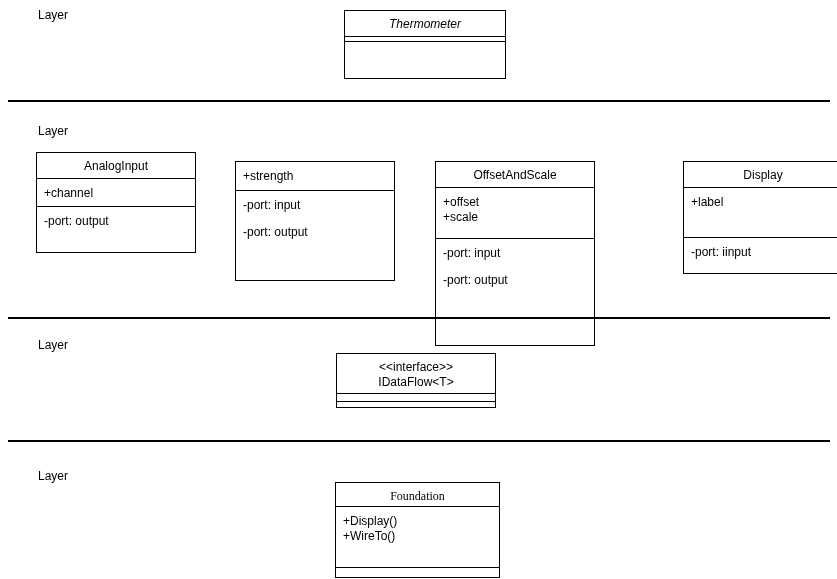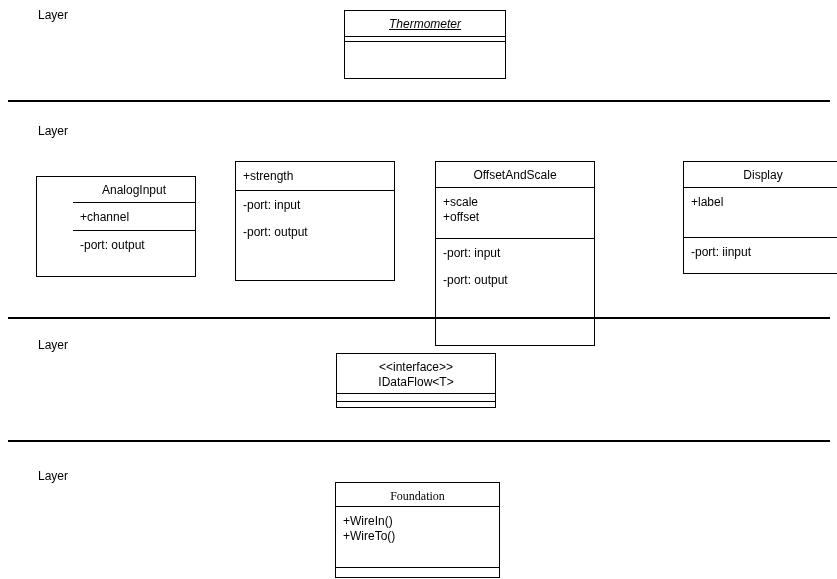--- a/index.html
+++ b/index.html
@@ -70,31 +70,31 @@
     height: 8px;
   }
 </style>
 </head>
 <body>
 
 <div id="canvas">
 
   <div class="layer-label" style="left:38px; top:8px;">Layer</div>
 
-  <div class="uml-class" style="left:344px; top:10px; width:162px; height:69px;text-decoration:underline;">
+  <div class="uml-class" style="left:344px; top:10px; width:162px; height:69px;">
     <div class="uml-compartment cmp-title italic" style="height:25px;">Thermometer</div>
     <div class="uml-compartment cmp-empty" style="height:5px;"></div>
     <div class="uml-compartment cmp-empty" style="height:36px;"></div>
   </div>
 
   <div class="layer-divider" style="left:8px; top:100px; width:822px;"></div>
 
   <div class="layer-label" style="left:38px; top:124px;">Layer</div>
 
-  <div class="uml-class" style="left:36px; top:176px; width:160px; height:101px;padding-left:36px;">
+  <div class="uml-class" style="left:36px; top:152px; width:160px; height:101px;">
     <div class="uml-compartment cmp-title" style="height:25px;">AnalogInput</div>
     <div class="uml-compartment cmp-body" style="height:28px;">
       <span class="row">+channel</span>
     </div>
     <div class="uml-compartment cmp-body" style="height:48px;">
       <span class="row">-port: output</span>
     </div>
   </div>
 
   <div class="uml-class" style="left:235px; top:161px; width:160px; height:120px;">
@@ -103,22 +103,22 @@
     </div>
     <div class="uml-compartment cmp-body spaced" style="height:67px;">
       <span class="row">-port: input</span>
       <span class="row">-port: output</span>
     </div>
   </div>
 
   <div class="uml-class" style="left:435px; top:161px; width:160px; height:185px;">
     <div class="uml-compartment cmp-title" style="height:25px;">OffsetAndScale</div>
     <div class="uml-compartment cmp-body" style="height:51px;">
+      <span class="row">+offset</span>
       <span class="row">+scale</span>
-      <span class="row">+offset</span>
     </div>
     <div class="uml-compartment cmp-body spaced" style="height:67px;">
       <span class="row">-port: input</span>
       <span class="row">-port: output</span>
     </div>
   </div>
 
   <div class="uml-class" style="left:683px; top:161px; width:160px; height:113px;">
     <div class="uml-compartment cmp-title" style="height:25px;">Display</div>
     <div class="uml-compartment cmp-body" style="height:28px;">
@@ -142,19 +142,19 @@
     <div class="uml-compartment cmp-empty" style="height:8px;"></div>
   </div>
 
   <div class="layer-divider" style="left:8px; top:440px; width:822px;"></div>
 
   <div class="layer-label" style="left:38px; top:469px;">Layer</div>
 
   <div class="uml-class" style="left:335px; top:482px; width:165px; height:96px;">
     <div class="uml-compartment cmp-title" style="height:23px;font-family:Liberation Serif, serif;">Foundation</div>
     <div class="uml-compartment cmp-body" style="height:61px;">
-      <span class="row">+WireIn()</span>
+      <span class="row">+Display()</span>
       <span class="row">+WireTo()</span>
     </div>
     <div class="uml-compartment cmp-empty" style="height:12px;"></div>
   </div>
 
 </div>
 
 </body></html>

